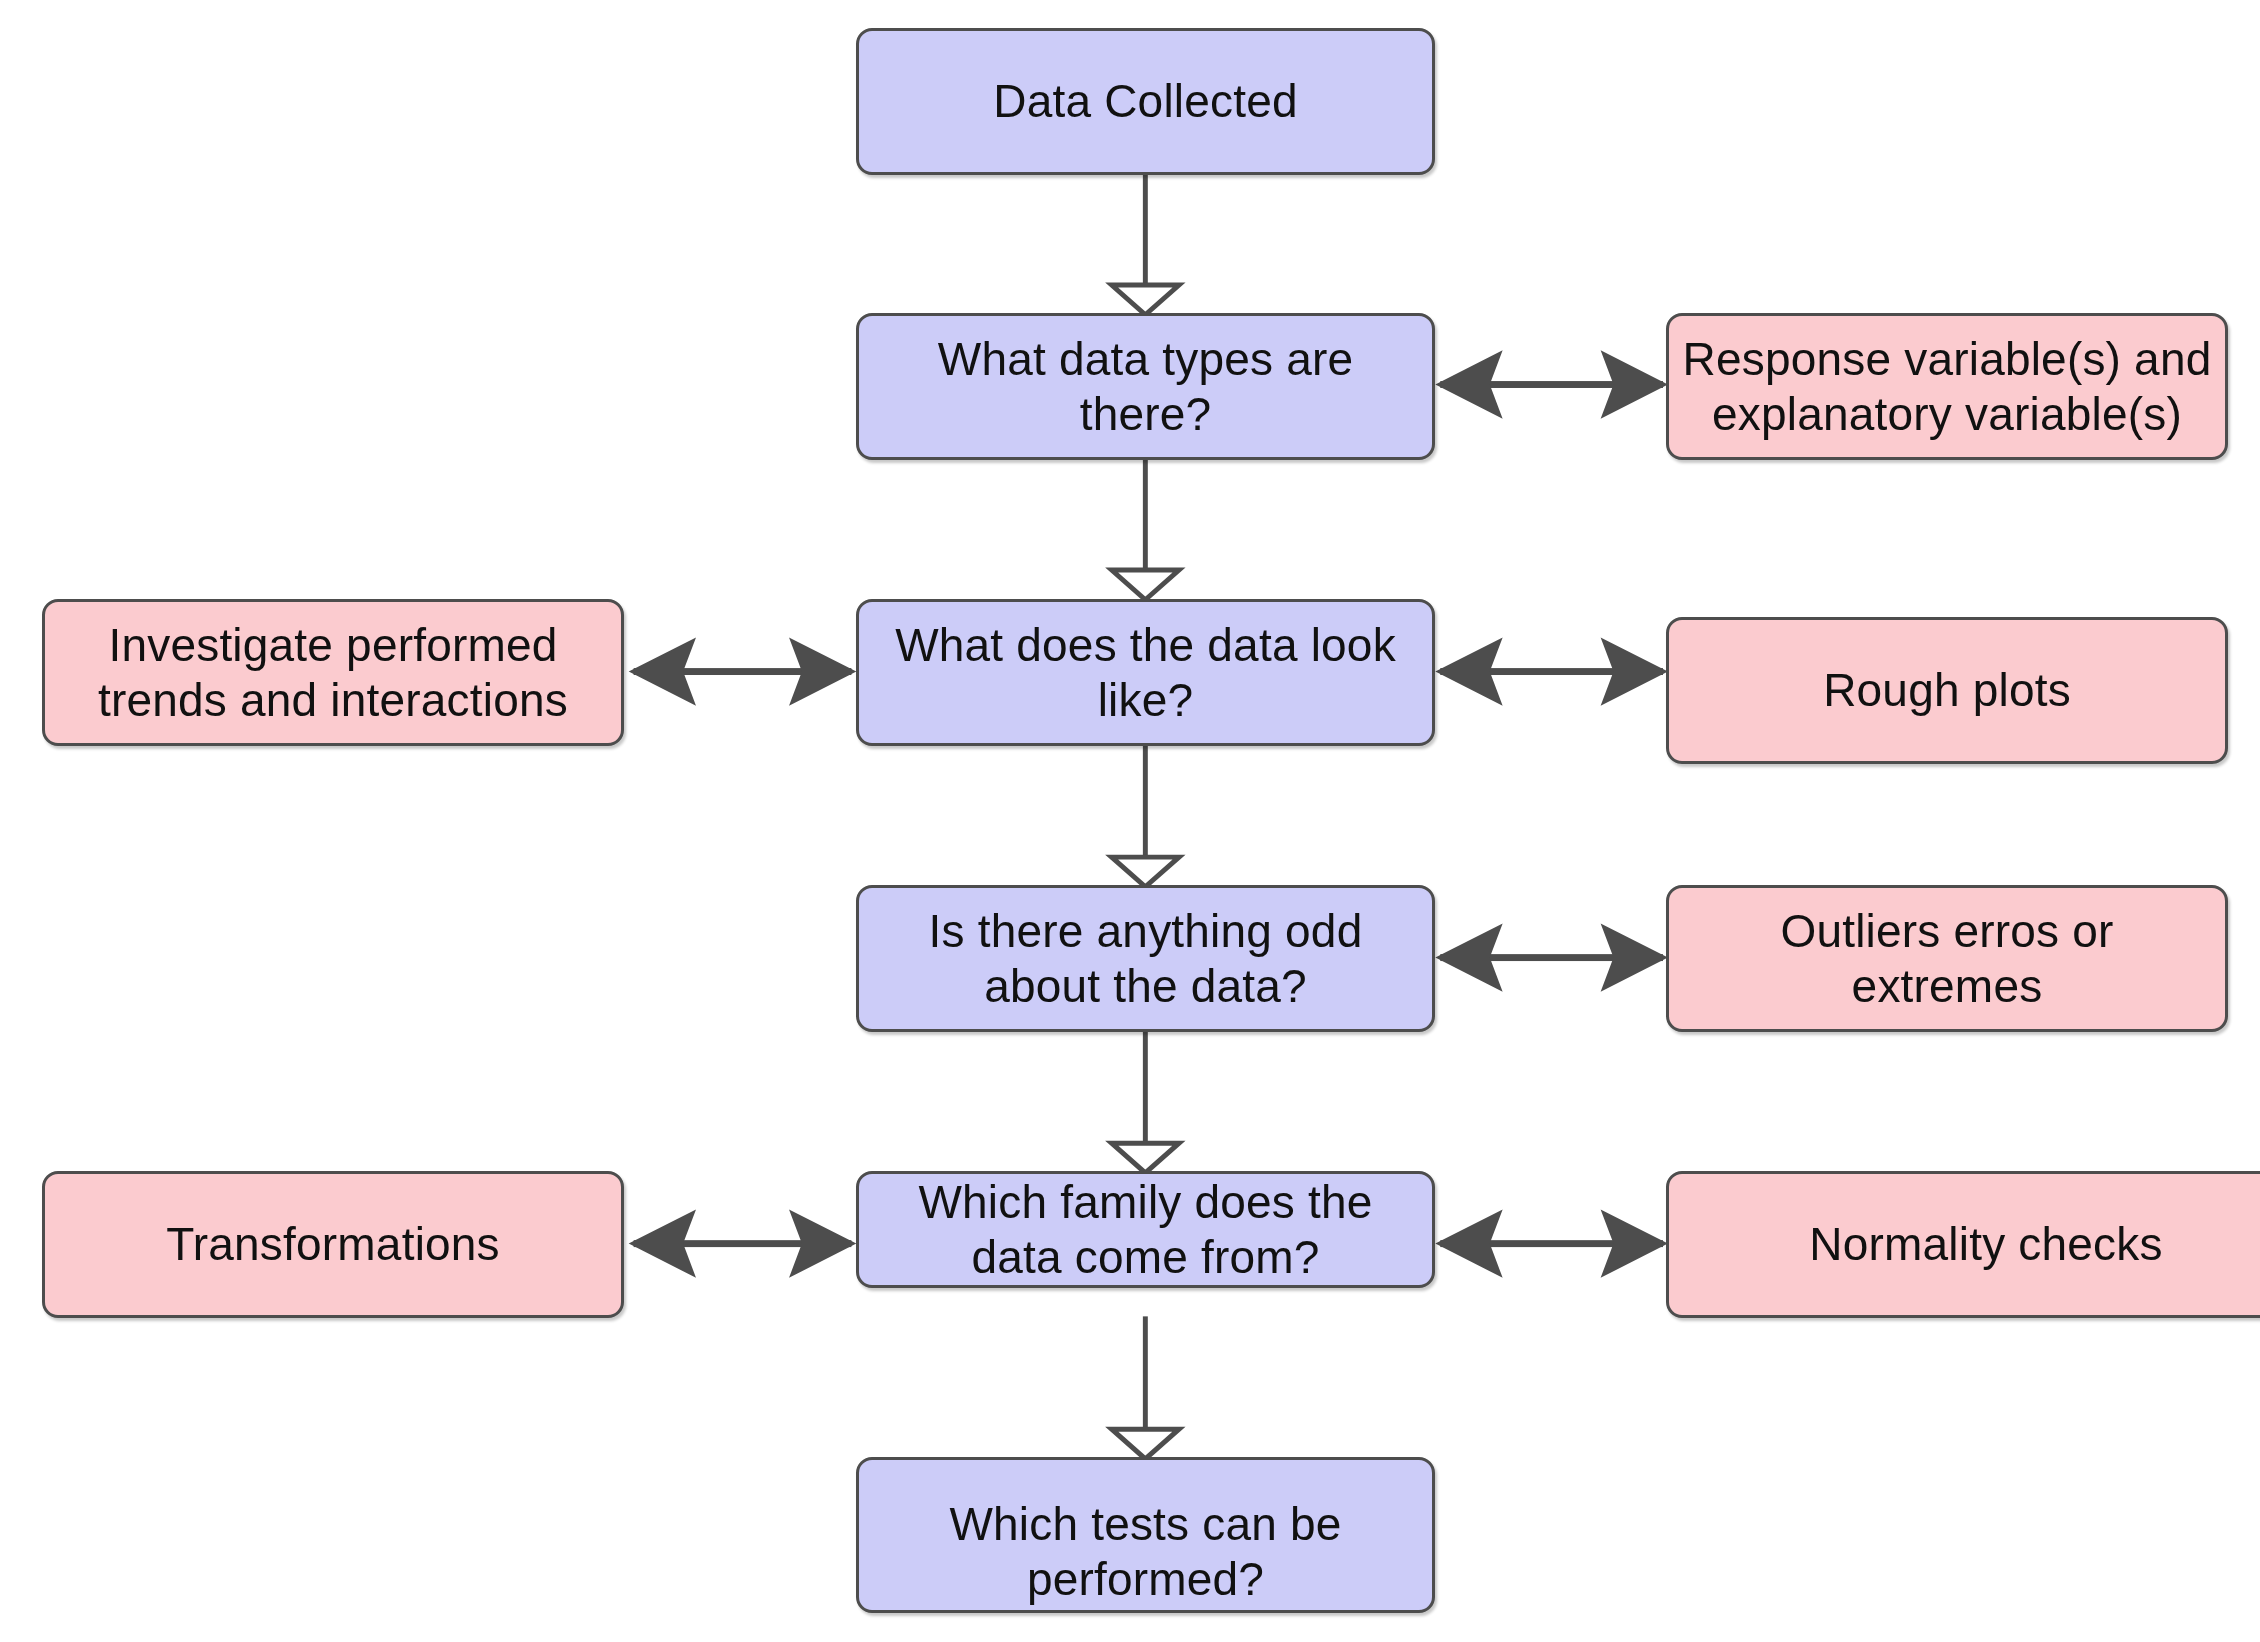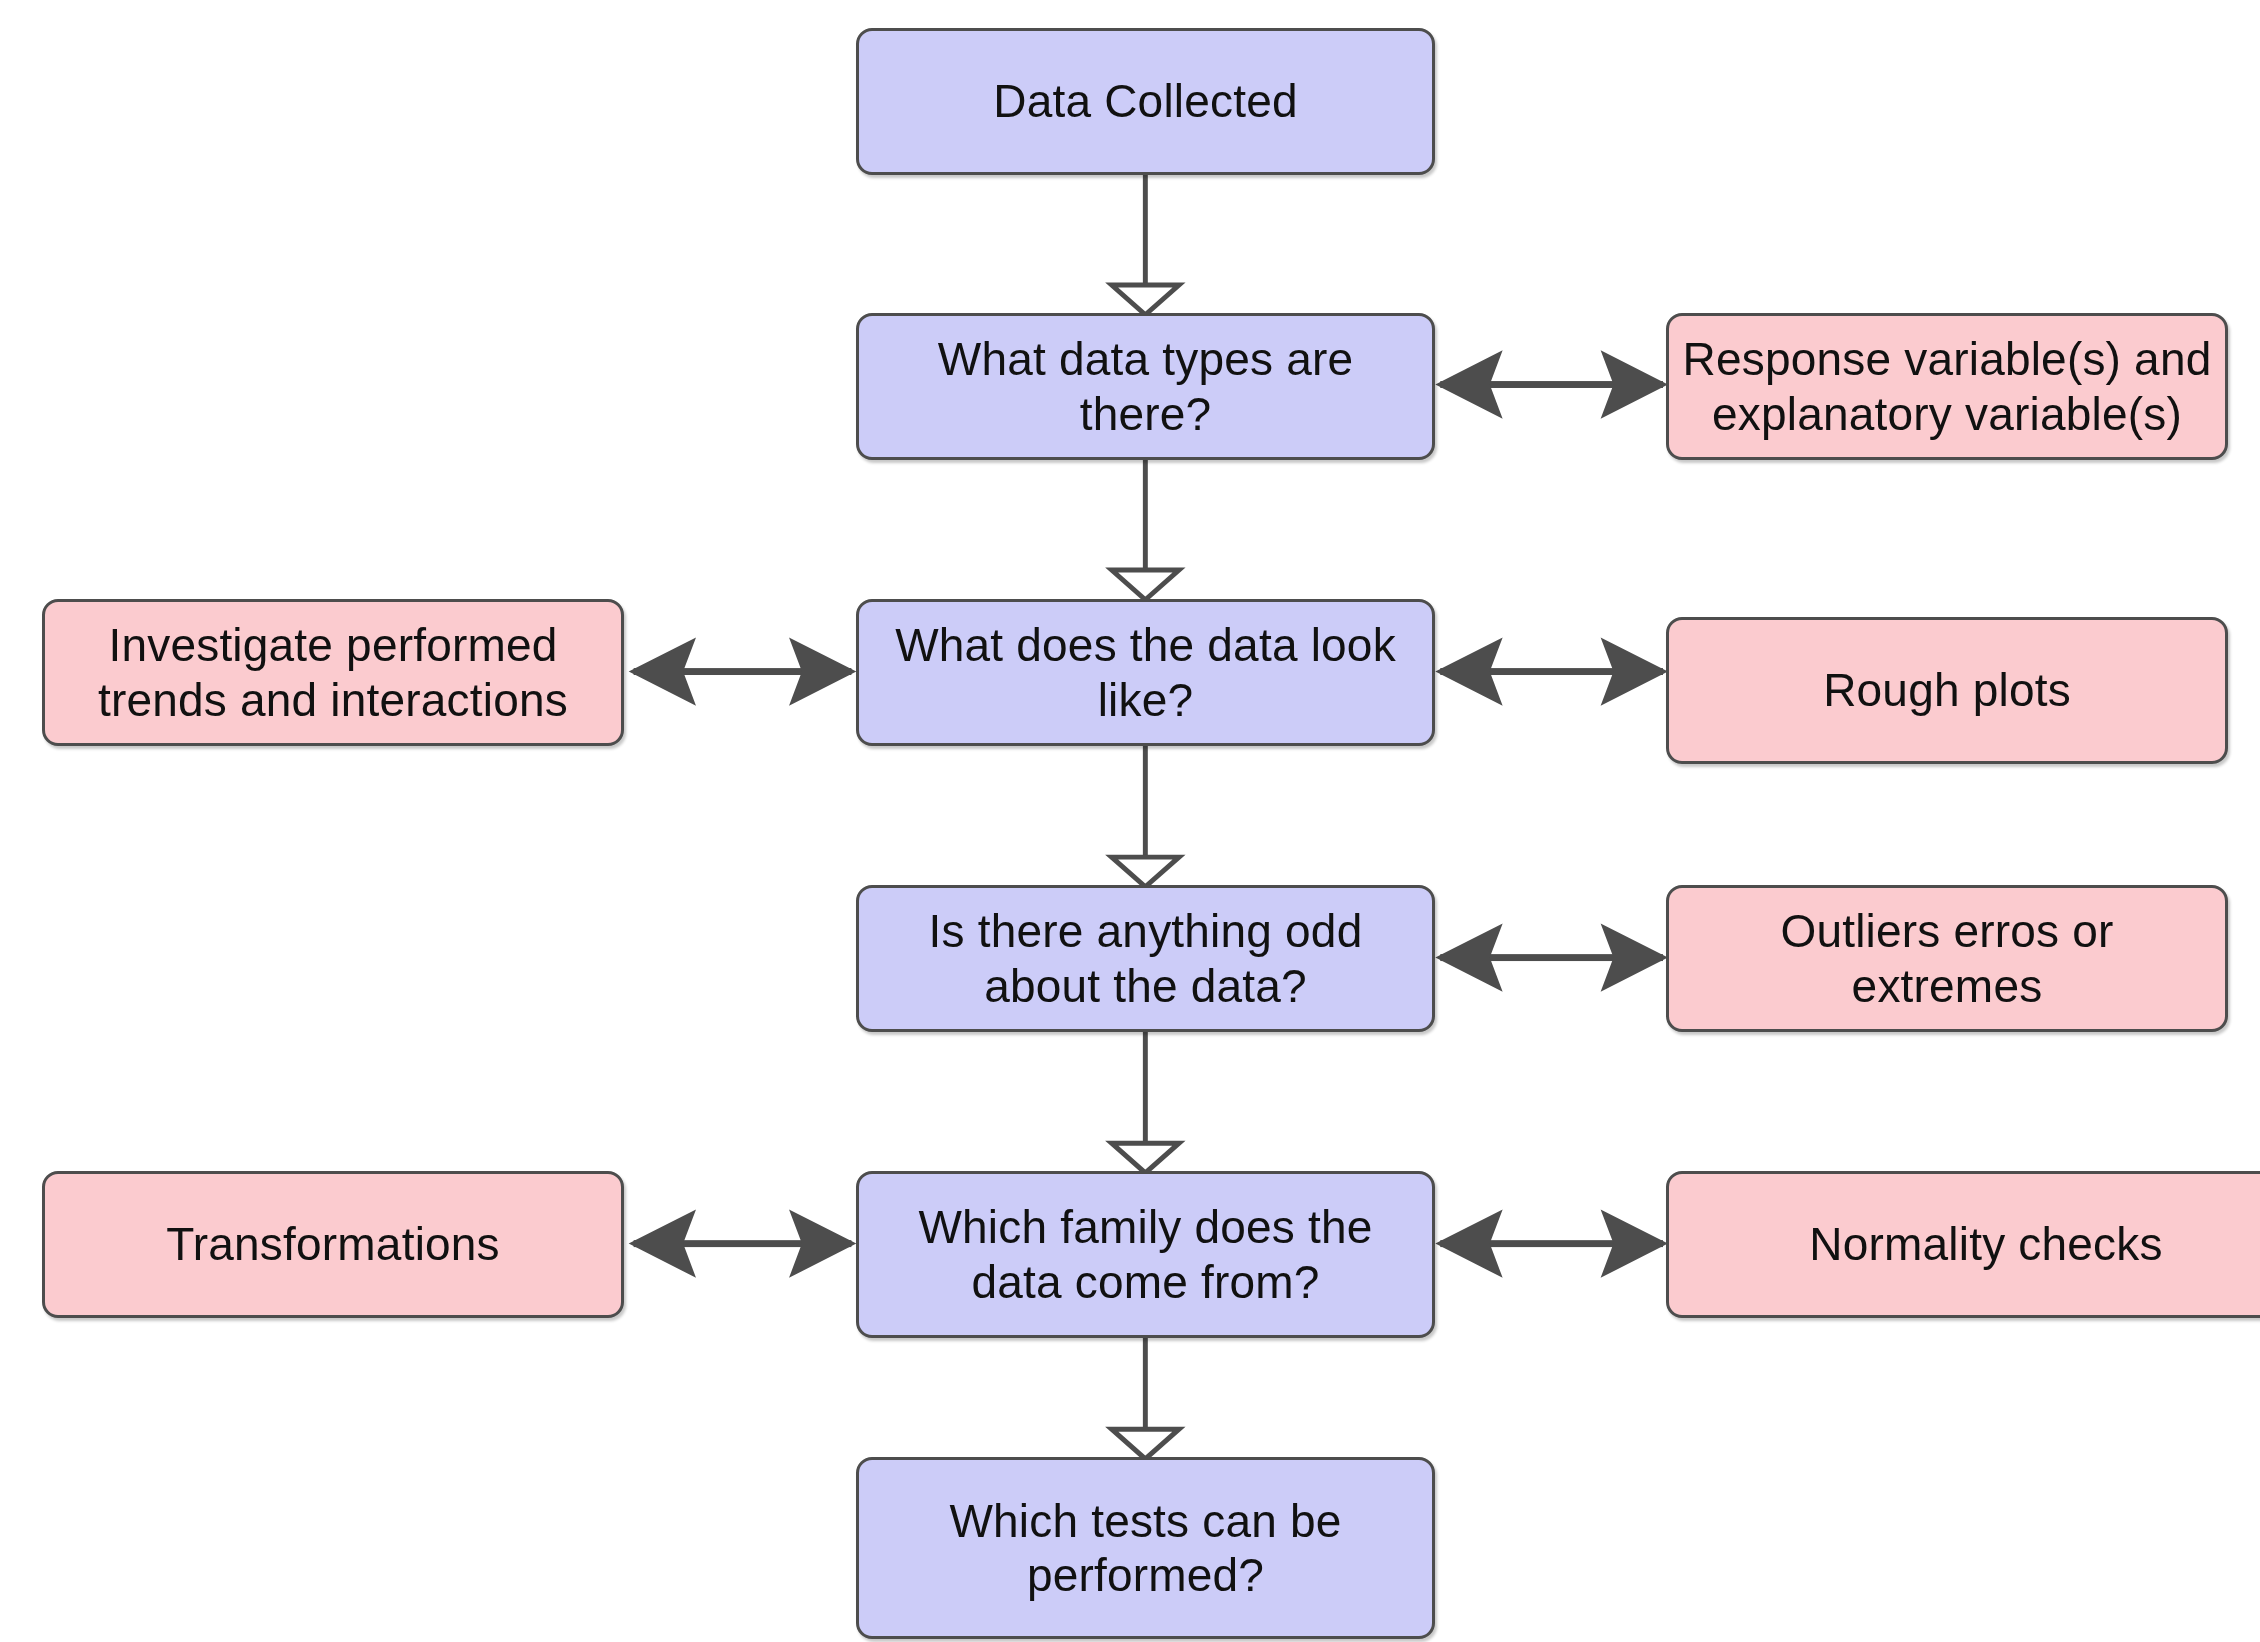--- a/index.html
+++ b/index.html
@@ -167,28 +167,28 @@
   </div>
 
   <div class="node note" style="left:1666px; top:885px; width:562px; height:147px;">
     <span class="label">Outliers erros or extremes</span>
   </div>
 
   <div class="node note" style="left:42px; top:1171px; width:582px; height:147px;">
     <span class="label">Transformations</span>
   </div>
 
-  <div class="node process" style="left:856px; top:1171px; width:579px; height:167px;">
+  <div class="node process" style="left:856px; top:1171px; width:579px; height:117px;">
     <span class="label">Which family does the
 data come from?</span>
   </div>
 
   <div class="node note" style="left:1666px; top:1171px; width:640px; height:147px;">
     <span class="label">Normality checks</span>
   </div>
 
-  <div class="node process" style="left:856px; top:1457px; width:579px; height:182px;">
+  <div class="node process" style="left:856px; top:1457px; width:579px; height:156px;align-items:flex-end;">
     <span class="label">Which tests can be
 performed?</span>
   </div>
 
 </div>
 
 
 </body></html>

